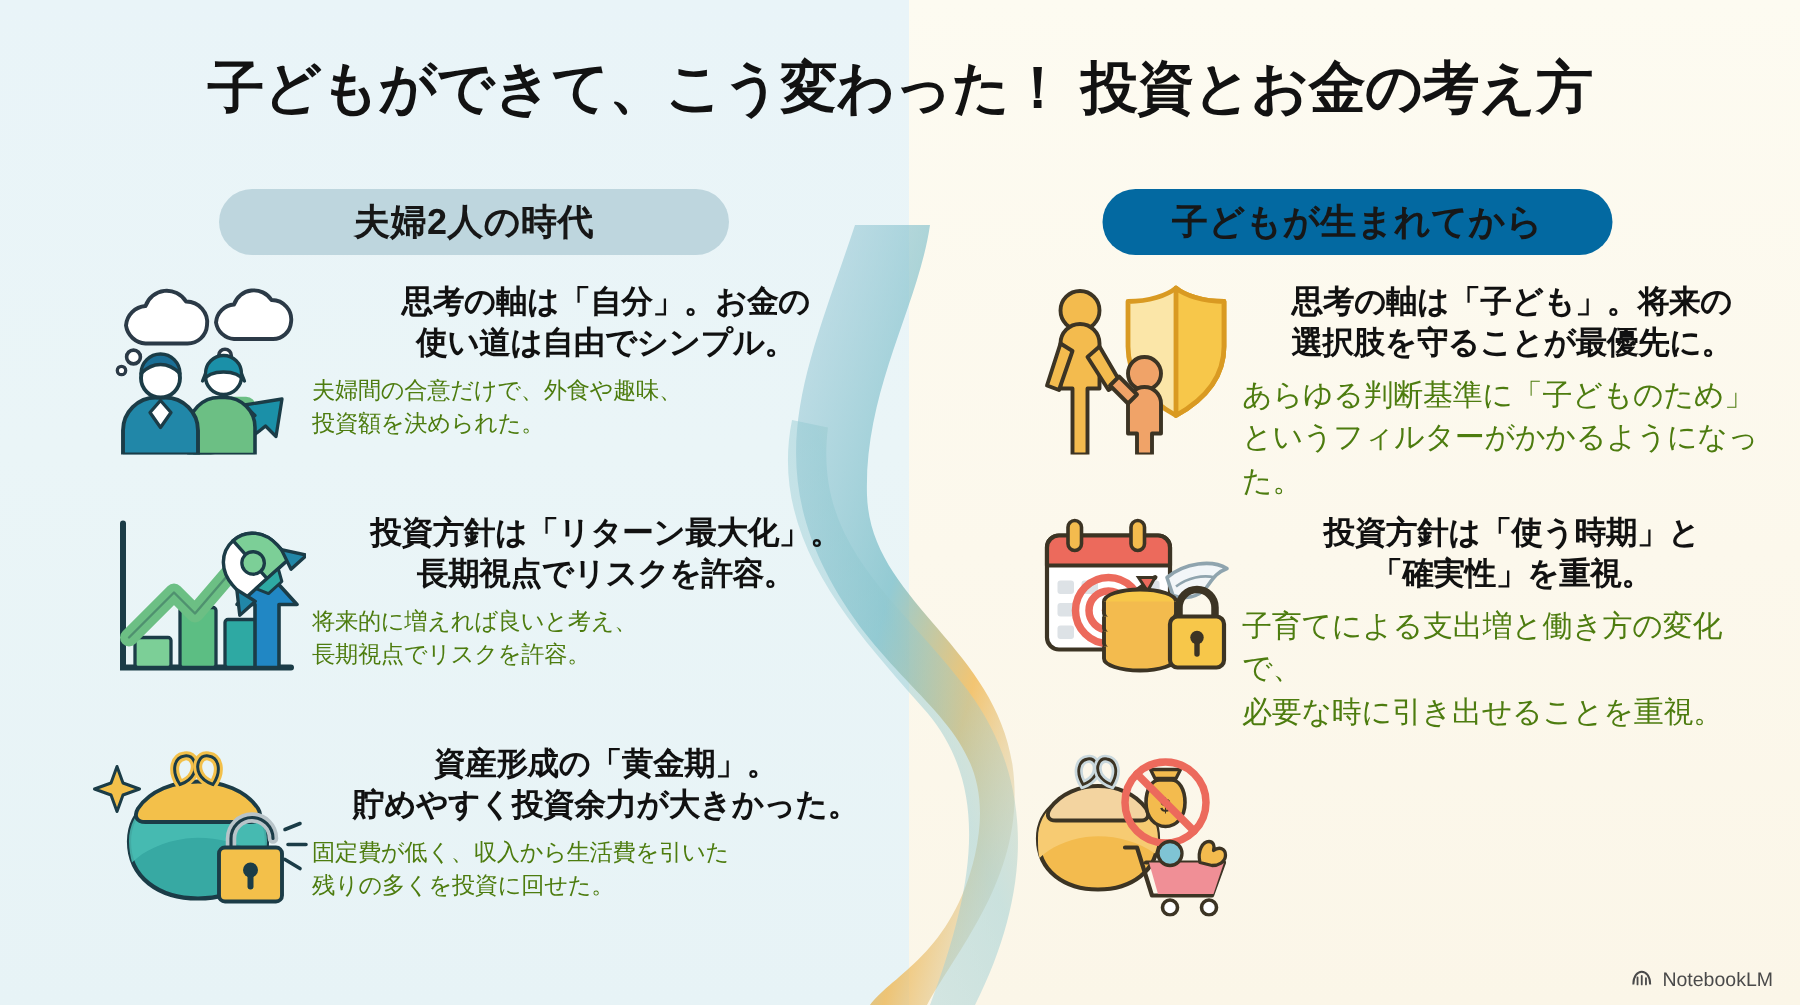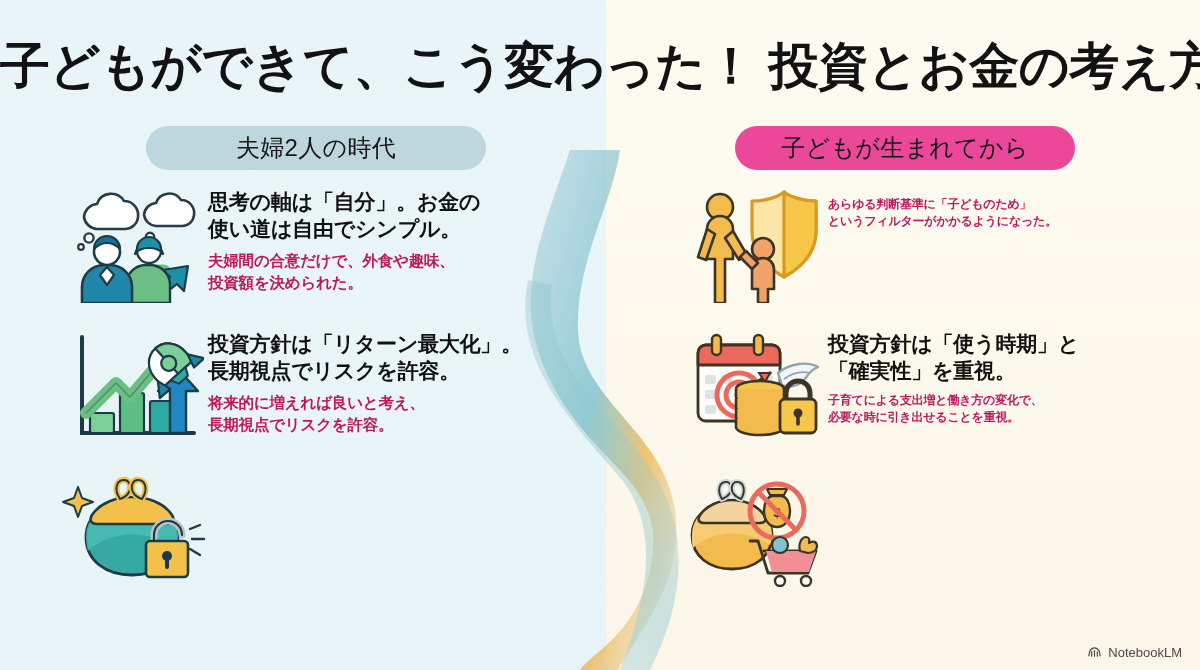--- a/index.html
+++ b/index.html
@@ -16,66 +16,67 @@
   .bg-left  { left:0;   width:606px; background:linear-gradient(180deg,#e9f4f8 0%,#eaf5f7 45%,#e7f3f6 100%); }
   .bg-right { left:606px; width:594px; background:linear-gradient(180deg,#fdfbf1 0%,#fcf8ec 55%,#fbf6e8 100%); }
 
   
   .ribbon { position:absolute; left:500px; top:150px; width:220px; height:520px; pointer-events:none; }
 
   
   .title {
     position:absolute; top:33px; left:0; width:1200px;
     text-align:center;
-    font-size:50px; font-weight:bold; letter-spacing:-0.5px;
+    font-size:38px; font-weight:bold; letter-spacing:-0.5px;
     color:#121212;
     white-space:nowrap;
   }
 
   
   .pill {
     position:absolute; top:126px; height:44px;
     border-radius:22px;
     display:flex; align-items:center; justify-content:center;
-    font-size:24px; font-weight:normal; color:#171717;
+    font-size:24px; font-weight:bold; color:#171717;
     letter-spacing:0.3px;
   }
   .pill-left  { left:146px; width:340px; background:#bed6de; }
-  .pill-right { left:735px; width:340px; background:#ec4899; }
+  .pill-right { left:735px; width:340px; background:#0369a1; }
 
   
   .col { position:absolute; top:185px; }
   .col-left  { left:60px;  width:540px; }
   .col-right { left:688px; width:500px; }
 
   .item { position:relative; display:flex; align-items:flex-start; }
-  .item + .item { margin-top:20px; }
+  .item + .item { margin-top:32px; }
   .col-left  .item { height:122px; }
   .col-right .item { height:122px; }
 
   .icon-wrap {
     flex:0 0 auto; width:148px; height:120px;
     display:flex; align-items:center; justify-content:center;
   }
   .col-right .icon-wrap { width:140px; }
 
   .texts { flex:1 1 auto; padding-top:4px; }
   .head {
     font-size:21px; font-weight:bold; color:#111111;
     line-height:1.28; letter-spacing:-0.2px;
     white-space:pre-line;
+    text-align:center;
   }
   .body {
     margin-top:7px;
-    font-size:15.5px; font-weight:bold; color:#be185d;
+    font-size:15.5px; font-weight:normal; color:#4d7c0f;
     line-height:1.42; letter-spacing:-0.2px;
     white-space:pre-line;
   }
   .col-right .head { font-size:21px; }
-  .col-right .body { font-size:12px; }
+  .col-right .body { font-size:20px; }
 
   
   .footer {
     position:absolute; right:18px; bottom:10px;
     display:flex; align-items:center; gap:6px;
     font-size:13px; color:#4a4a4a; font-weight:normal;margin-top:20px;
   }
   .footer-logo { width:15px; height:15px; display:block; }
 </style>
 </head>
@@ -185,20 +186,26 @@
           <path d="M80 28 c6-9 4-18 -3-19 c-6-1 -9 6 -6 12 c2 4 6 6 9 7 Z" fill="none" stroke="#f3c04a" stroke-width="6" stroke-linecap="round"></path>
           <path d="M80 28 c6-9 4-18 -3-19 c-6-1 -9 6 -6 12 c2 4 6 6 9 7 Z" fill="none" stroke="#1b3c47" stroke-width="2" stroke-linecap="round"></path>
           <path d="M92 72 v-8 a14 14 0 0 1 28 0" fill="none" stroke="#b8c4c9" stroke-width="7" stroke-linecap="round"></path>
           <path d="M92 72 v-8 a14 14 0 0 1 28 0" fill="none" stroke="#1b3c47" stroke-width="2.1" stroke-linecap="round"></path>
           <rect x="84" y="70" width="42" height="36" rx="4" fill="#f3c04a" stroke="#1b3c47" stroke-width="2.6"></rect>
           <circle cx="105" cy="85" r="5" fill="#1b3c47"></circle>
           <path d="M105 88 v8" stroke="#1b3c47" stroke-width="4" stroke-linecap="round"></path>
           <path d="M128 58 l10-4 M130 68 l12 0 M128 78 l10 6" stroke="#1b3c47" stroke-width="2.4" stroke-linecap="round"></path>
         </svg>
       </div>
+      <div class="texts">
+        <div class="head">資産形成の「黄金期」。
+貯めやすく投資余力が大きかった。</div>
+        <div class="body">固定費が低く、収入から生活費を引いた
+残りの多くを投資に回せた。</div>
+      </div>
     </div>
 
   </div>
 
   <div class="pill pill-right">
     <span>子どもが生まれてから</span>
   </div>
 
   <div class="col col-right">
 
@@ -210,20 +217,22 @@
           <circle cx="28" cy="20" r="13" fill="#f3bb4e" stroke="#3c3424" stroke-width="2.6"></circle>
           <path d="M15 42 a13 13 0 0 1 26 0 v30 h-8 v44 h-10 v-44 h-8 Z" fill="#f3bb4e" stroke="#3c3424" stroke-width="2.6" stroke-linejoin="round"></path>
           <path d="M15 42 l-9 28 l8 3 l9-26 Z" fill="#f3bb4e" stroke="#3c3424" stroke-width="2.6" stroke-linejoin="round"></path>
           <path d="M41 44 l14 24 l-8 5 l-14-22 Z" fill="#f3bb4e" stroke="#3c3424" stroke-width="2.6" stroke-linejoin="round"></path>
           <circle cx="71" cy="62" r="11" fill="#f0a368" stroke="#3c3424" stroke-width="2.6"></circle>
           <path d="M60 82 a11 11 0 0 1 22 0 v20 h-6 v14 h-10 v-14 h-6 Z" fill="#f0a368" stroke="#3c3424" stroke-width="2.6" stroke-linejoin="round"></path>
           <path d="M60 82 l-12 -12 l6 -6 l12 12 Z" fill="#f0a368" stroke="#3c3424" stroke-width="2.6" stroke-linejoin="round"></path>
         </svg>
       </div>
       <div class="texts">
+        <div class="head">思考の軸は「子ども」。将来の
+選択肢を守ることが最優先に。</div>
         <div class="body">あらゆる判断基準に「子どものため」
 というフィルターがかかるようになった。</div>
       </div>
     </div>
 
     <div class="item">
       <div class="icon-wrap">
         <svg width="132" height="116" viewBox="0 0 132 116" fill="none">
           <rect x="6" y="16" width="82" height="76" rx="8" fill="#ffffff" stroke="#3c3424" stroke-width="2.8"></rect>
           <path d="M6 24 a8 8 0 0 1 8-8 h66 a8 8 0 0 1 8 8 v12 H6 Z" fill="#ec6a5c" stroke="#3c3424" stroke-width="2.8" stroke-linejoin="round"></path>

